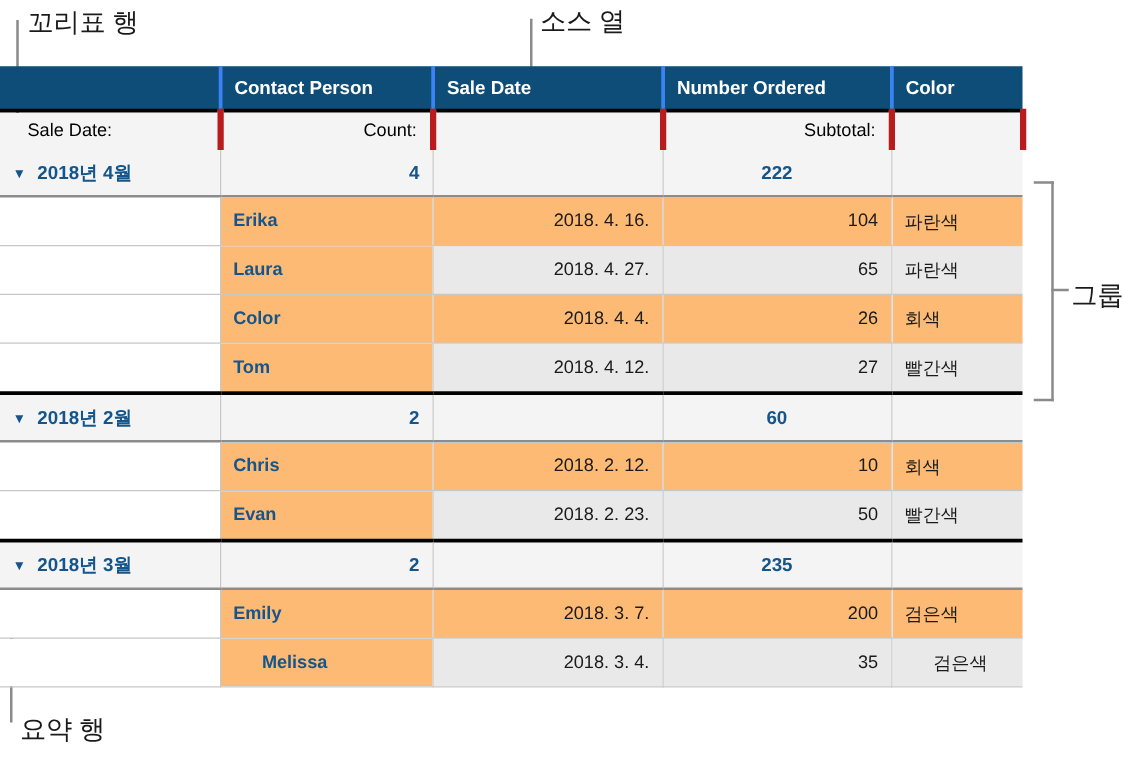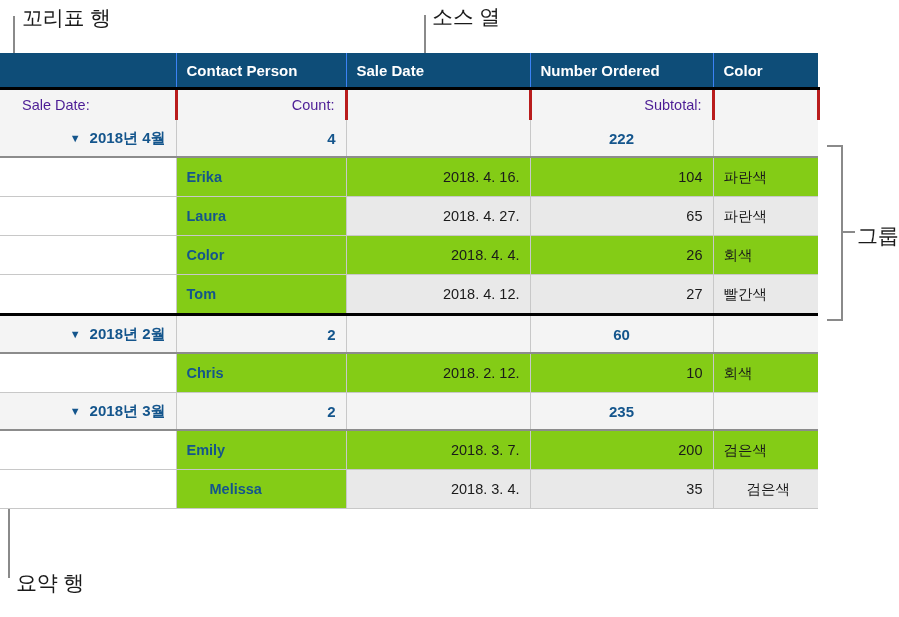--- a/index.html
+++ b/index.html
@@ -52,65 +52,65 @@
 
   
   tr.hdr th {
     background: #0e4d78;
     color: #ffffff;
     font-weight: bold;
     font-size: 15px;
     text-align: left;
     padding: 0 10px;
     height: 34px;
-    border-right: 1px solid #3b82f6;
+    border-right: 3px solid #3b82f6;
     border-bottom: 3px solid #000000;
     white-space: nowrap;
   }
   tr.hdr th:last-child { border-right: none; }
   tr.hdr th.blank { }
 
   
   td {
     padding: 0 10px;
     height: 38px;
     border-right: 1px solid #c8c8c8;
     border-bottom: 1px solid #c8c8c8;
     vertical-align: middle;
     color: #1a1a1a;
-    background: #84cc16;
+    background: #fdba74;
     white-space: nowrap;
     overflow: hidden;
   }
   td:last-child { border-right: none; }
 
   
   tr.tagrow td {
     background: #f4f4f4;
-    color: #4c1d95;
+    color: #000000;
     text-align: right;
     height: 30px;
     border-bottom: none;
-    border-right: 3px solid #b91c1c;
+    border-right: 5px solid #b91c1c;
     font-size: 14.5px;
     margin-left: 30px;
   }
   tr.tagrow td.tag-first { text-align: left; padding-left: 22px; }
 
   
   tr.grouprow td {
     background: #f4f4f4;
     color: #14558c;
     font-weight: bold;
     height: 36px;
     border-bottom: 2px solid #8c8c8c;
     font-size: 15px;
   }
   tr.grouprow td.grp-name {
-    text-align: right;
+    text-align: left;
     color: #14558c;
   }
   tr.grouprow td.grp-count { text-align: right; }
   tr.grouprow td.grp-sub   { text-align: center; }
 
   .disc {
     display: inline-block;
     color: #14558c;
     font-size: 11px;
     margin-right: 9px;
@@ -239,20 +239,27 @@
       <td class="grp-sub">60</td>
       <td></td>
     </tr>
     <tr class="detail">
       <td class="empty"></td>
       <td class="person">Chris</td>
       <td class="date">2018. 2. 12.</td>
       <td class="qty">10</td>
       <td class="color">회색</td>
     </tr>
+    <tr class="detail alt lastdetail">
+      <td class="empty"></td>
+      <td class="person">Evan</td>
+      <td class="date">2018. 2. 23.</td>
+      <td class="qty">50</td>
+      <td class="color">빨간색</td>
+    </tr>
 
     <tr class="grouprow">
       <td class="grp-name"><span class="disc">▼</span><span>2018년 3월</span></td>
       <td class="grp-count">2</td>
       <td></td>
       <td class="grp-sub">235</td>
       <td></td>
     </tr>
     <tr class="detail">
       <td class="empty"></td>

